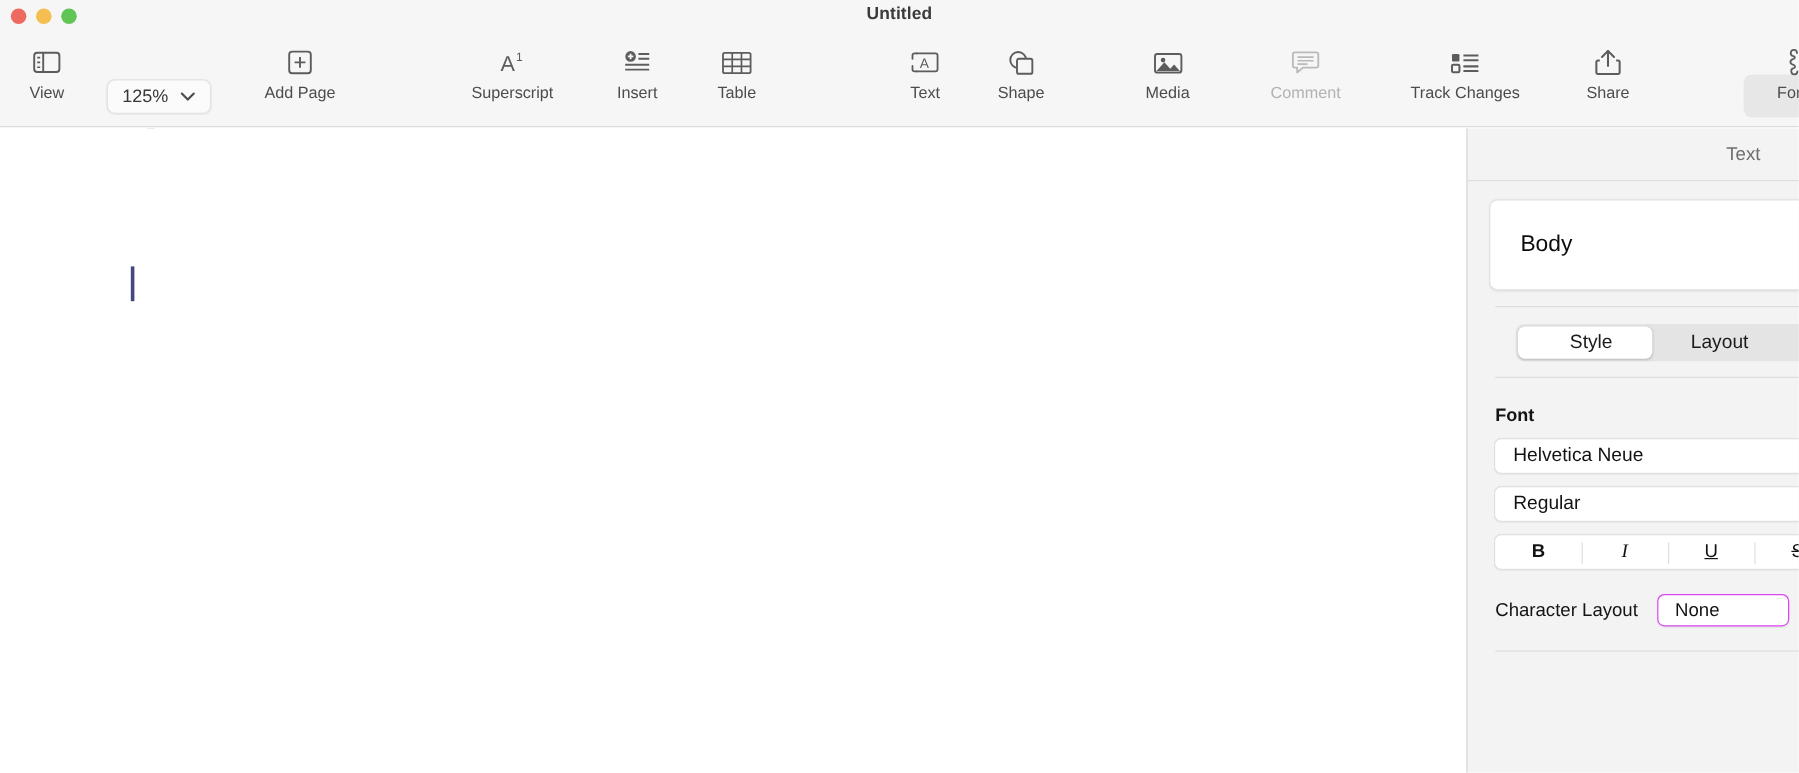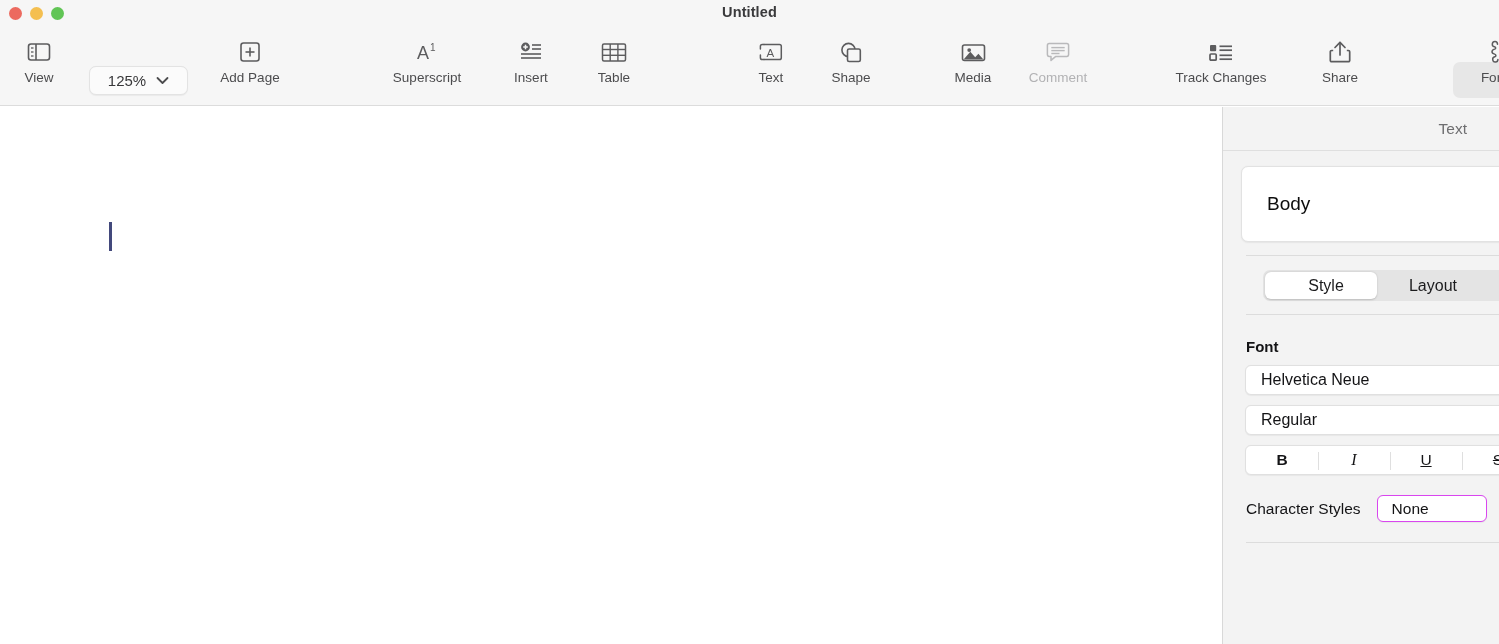--- a/index.html
+++ b/index.html
@@ -63,21 +63,21 @@
   .tb-highlight {
     position: absolute;
     border-radius: 7px;
     background: #e7e7e7;
   }
 
   
   .zoom-btn {
     position: absolute;
     left: 89px; top: 38px;
-    width: 99px; height: 29px;
+    width: 87px; height: 29px;
     background: #fbfbfb;
     border: 1px solid #e3e3e3;
     border-radius: 7px;
     display: flex; align-items: center; justify-content: center; gap: 10px;
     box-shadow: 0 0.5px 1px rgba(0,0,0,0.05);
   }
   .zoom-value { font-size: 15px; color: #38383a; }
 
   
   .canvas {
@@ -334,21 +334,21 @@
       <div class="tb-icon">
         <svg width="25" height="21" viewBox="0 0 25 21">
           <rect x="1.5" y="3" width="22" height="15.5" rx="2" fill="none" stroke="#5c5c5e" stroke-width="1.6"></rect>
           <path d="M2.6 17.4 L9.3 9.8 L14.2 15.2 L17.4 11.8 L22.4 17.4 Z" fill="#5c5c5e"></path>
           <circle cx="8.2" cy="8.1" r="1.9" fill="#5c5c5e"></circle>
         </svg>
       </div>
       <div class="tb-label">Media</div>
     </div>
 
-    <div class="tb-item disabled" style="left:1010px;">
+    <div class="tb-item disabled" style="left:1040px;">
       <div class="tb-icon">
         <svg width="24" height="22" viewBox="0 0 24 22">
           <path d="M3.2 2.6 H20.8 A1.8 1.8 0 0 1 22.6 4.4 V13.6 A1.8 1.8 0 0 1 20.8 15.4 H9.8 L5 19.4 V15.4 H3.2 A1.8 1.8 0 0 1 1.4 13.6 V4.4 A1.8 1.8 0 0 1 3.2 2.6 Z" fill="none" stroke="#b9b9bb" stroke-width="1.5" stroke-linejoin="round"></path>
           <line x1="5.3" y1="6.6" x2="18.7" y2="6.6" stroke="#b9b9bb" stroke-width="1.4"></line>
           <line x1="5.3" y1="9.6" x2="18.7" y2="9.6" stroke="#b9b9bb" stroke-width="1.4"></line>
           <line x1="5.3" y1="12.5" x2="13.5" y2="12.5" stroke="#b9b9bb" stroke-width="1.4"></line>
         </svg>
       </div>
       <div class="tb-label">Comment</div>
     </div>
@@ -438,21 +438,21 @@
         </div>
         <div class="fmt-btn">
           <span class="fmt-u">U</span>
         </div>
         <div class="fmt-btn">
           <span class="fmt-s">S</span>
         </div>
       </div>
 
       <div class="charstyle-row">
-        <span class="charstyle-label">Character Styles</span>
+        <span class="charstyle-label">Character Layout</span>
         <div class="charstyle-pop">
           <span class="charstyle-val">None</span>
         </div>
       </div>
 
       <div class="sb-divider2"></div>
 
     </div>
   </div>
 

